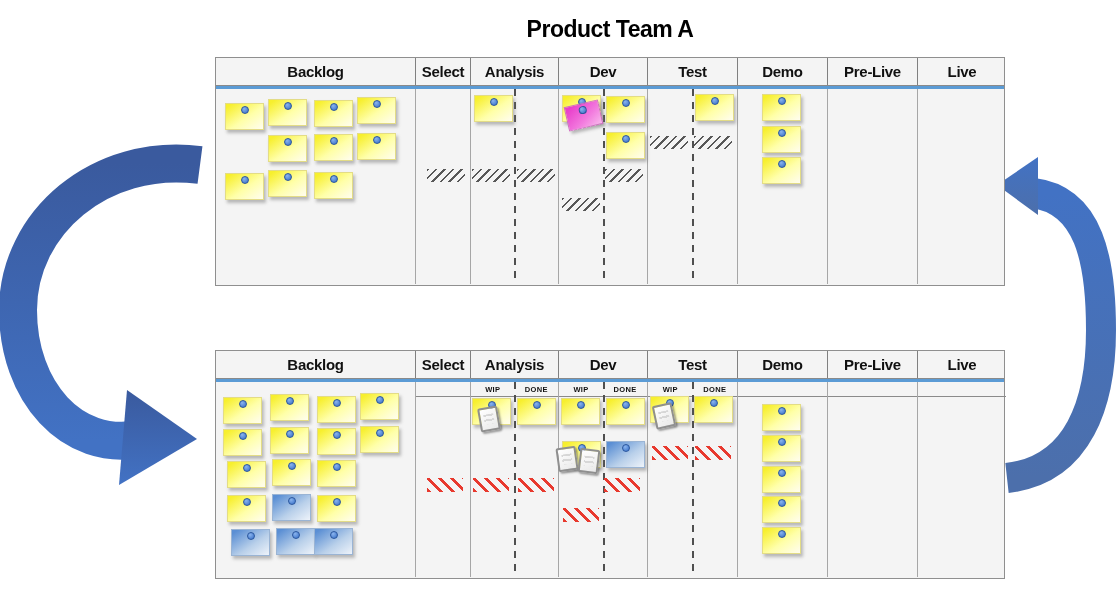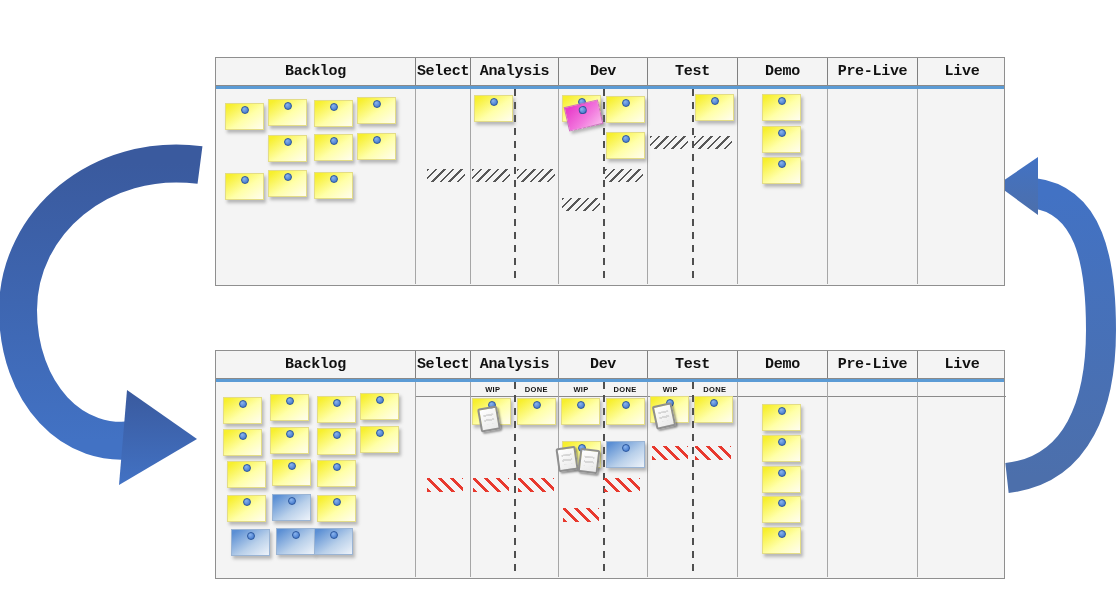--- a/index.html
+++ b/index.html
@@ -8,21 +8,21 @@
     font-family:"Liberation Sans",sans-serif;color:#111;
   }
   .board-title{
     position:absolute;left:215px;width:790px;text-align:center;
     font-size:23px;font-weight:bold;letter-spacing:-0.5px;color:#000;
   }
   .board{
     position:absolute;left:215px;width:790px;box-sizing:border-box;
     background:var(--board-bg);border:1.6px solid var(--board-border);
   }
-  .board-header{display:flex;height:27px;font-family:Liberation Mono, monospace;}
+  .board-header{display:flex;height:27px;}
   .hcell{
     box-sizing:border-box;flex:none;display:flex;align-items:center;justify-content:center;
     font-size:15px;font-weight:bold;border-right:1.5px solid #808080;letter-spacing:-0.3px;
   }
   .hcell:last-child{border-right:none;}
   .blue-line{height:3px;background:var(--header-line);border-top:1px solid #8a8a8a;}
   .vline{position:absolute;width:1px;top:31px;bottom:1px;background:#a6a6a6;}
   .dline{
     position:absolute;width:2px;top:31px;bottom:1px;
     background:repeating-linear-gradient(180deg,#4f4f4f 0 7px,transparent 7px 13px);
@@ -68,20 +68,21 @@
     content:"";position:absolute;left:3px;right:3px;top:5px;height:10px;
     background:repeating-linear-gradient(180deg,#d7d7d7 0 2px,transparent 2px 5px);
   }
   svg.arrow{position:absolute;pointer-events:none;}
 </style>
 </head>
 <body>
 
 <div id="canvas">
 
+  <div class="board-title" style="top:16px">Product Team A</div>
 
   <svg class="arrow" style="left:0;top:138px" width="205" height="360" viewBox="0 0 205 360">
     <defs>
       <linearGradient id="gradL" x1="0" y1="0" x2="0" y2="1">
         <stop offset="0" stop-color="#3a5a9e"></stop>
         <stop offset="1" stop-color="#4272c4"></stop>
       </linearGradient>
     </defs>
     <path d="M 200 27 C 100 14, 18 85, 18 172 C 18 254, 72 314, 140 301" fill="none" stroke="url(#gradL)" stroke-width="38"></path>
     <polygon points="127,252 119,347 197,301" fill="url(#gradL)"></polygon>

